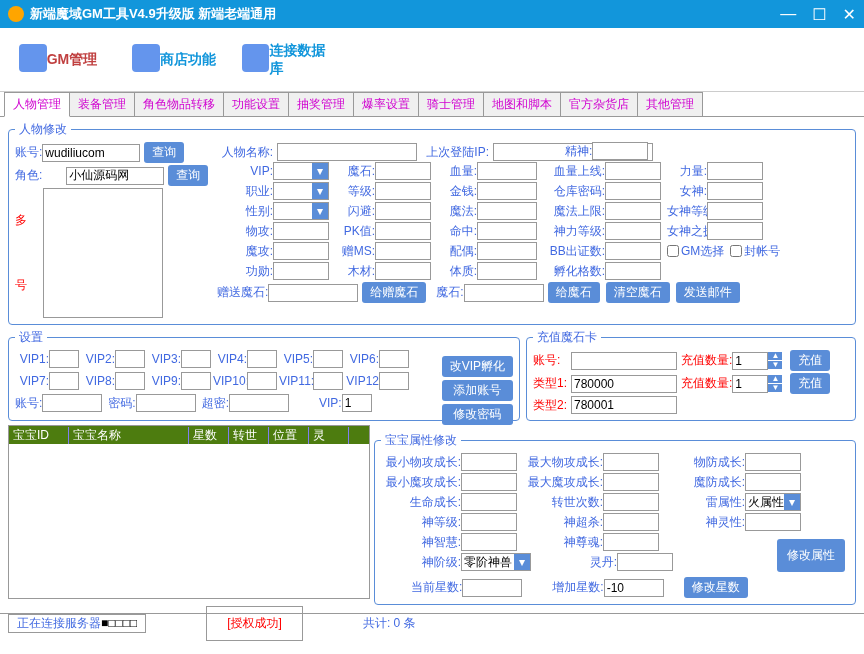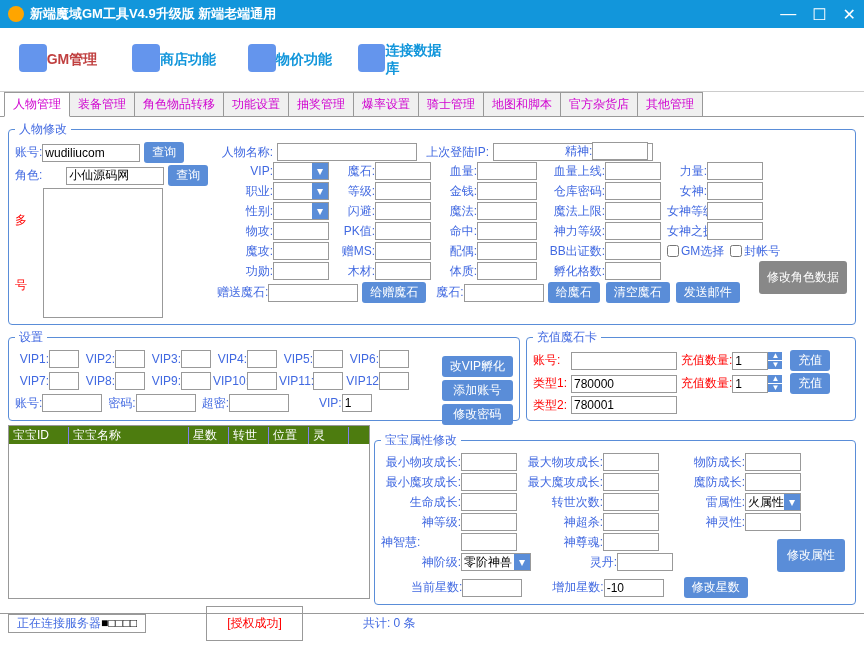--- a/index.html
+++ b/index.html
@@ -73,24 +73,20 @@
     <div class="toolbtn">
       <div class="ticon"></div>
       <div class="tlabel" style="color:#c04040">GM管理</div>
     </div>
     <div class="toolbtn">
       <div class="ticon"></div>
       <div class="tlabel" style="color:#1296db">商店功能</div>
     </div>
     <div class="toolbtn">
       <div class="ticon"></div>
-      <div class="tlabel" style="color:#1296db">物价功能</div>
-    </div>
-    <div class="toolbtn">
-      <div class="ticon"></div>
       <div class="tlabel" style="color:#1296db">连接数据库</div>
     </div>
   </div>
 
 <div class="tabs" id="tabs">
     <div class="tab active">人物管理</div>
     <div class="tab">装备管理</div>
     <div class="tab">角色物品转移</div>
     <div class="tab">功能设置</div>
     <div class="tab">抽奖管理</div>
@@ -224,21 +220,20 @@
           <input type="text" style="width: 90px;">
           <button class="btn" style="margin-left:4px">给赠魔石</button>
           <span class="lblb" style="margin-left:10px">魔石:</span>
           <input type="text" style="width: 80px;">
           <button class="btn" style="margin-left:4px">给魔石</button>
           <button class="btn" style="margin-left:6px">清空魔石</button>
           <button class="btn" style="margin-left:6px">发送邮件</button>
         </div>
       </div>
     </div>
-    <button class="btn" style="position:absolute;right:8px;bottom:30px;padding:8px 8px;background:#888">修改角色数据</button>
   </fieldset>
 
   <div class="settings-row">
     <fieldset class="settings-box">
       <legend>设置</legend>
       <div class="vip-grid" id="vipgrid">
           <div class="vip-item">
             <span class="lblb">VIP1:</span>
             <input type="text" style="">
           </div>
@@ -379,21 +374,21 @@
           </div>
           <div class="row">
             <span class="lblb" style="width:80px;text-align:right;margin-left:0">神等级:</span>
             <input type="text" style="width: 56px;">
             <span class="lblb" style="width:80px;text-align:right;margin-left:6px">神超杀:</span>
             <input type="text" style="width: 56px;">
             <span class="lblb" style="width:80px;text-align:right;margin-left:6px">神灵性:</span>
             <input type="text" style="width: 56px;">
           </div>
           <div class="row">
-            <span class="lblb" style="width:80px;text-align:left;margin-left:0">神智慧:</span>
+            <span class="lblb" style="width:80px;text-align:right;margin-left:0">神智慧:</span>
             <input type="text" style="width: 56px;">
             <span class="lblb" style="width:80px;text-align:right;margin-left:6px">神尊魂:</span>
             <input type="text" style="width: 56px;">
           </div>
           <div class="row">
             <span class="lblb" style="width:80px;text-align:right;margin-left:0">神阶级:</span>
             <span class="sel" style="width:70px"><span style="padding-left:2px">零阶神兽</span><span class="selbtn">▾</span></span>
             <span class="lblb" style="width:80px;text-align:right;margin-left:6px">灵丹:</span>
             <input type="text" style="width: 56px;">
           </div>

